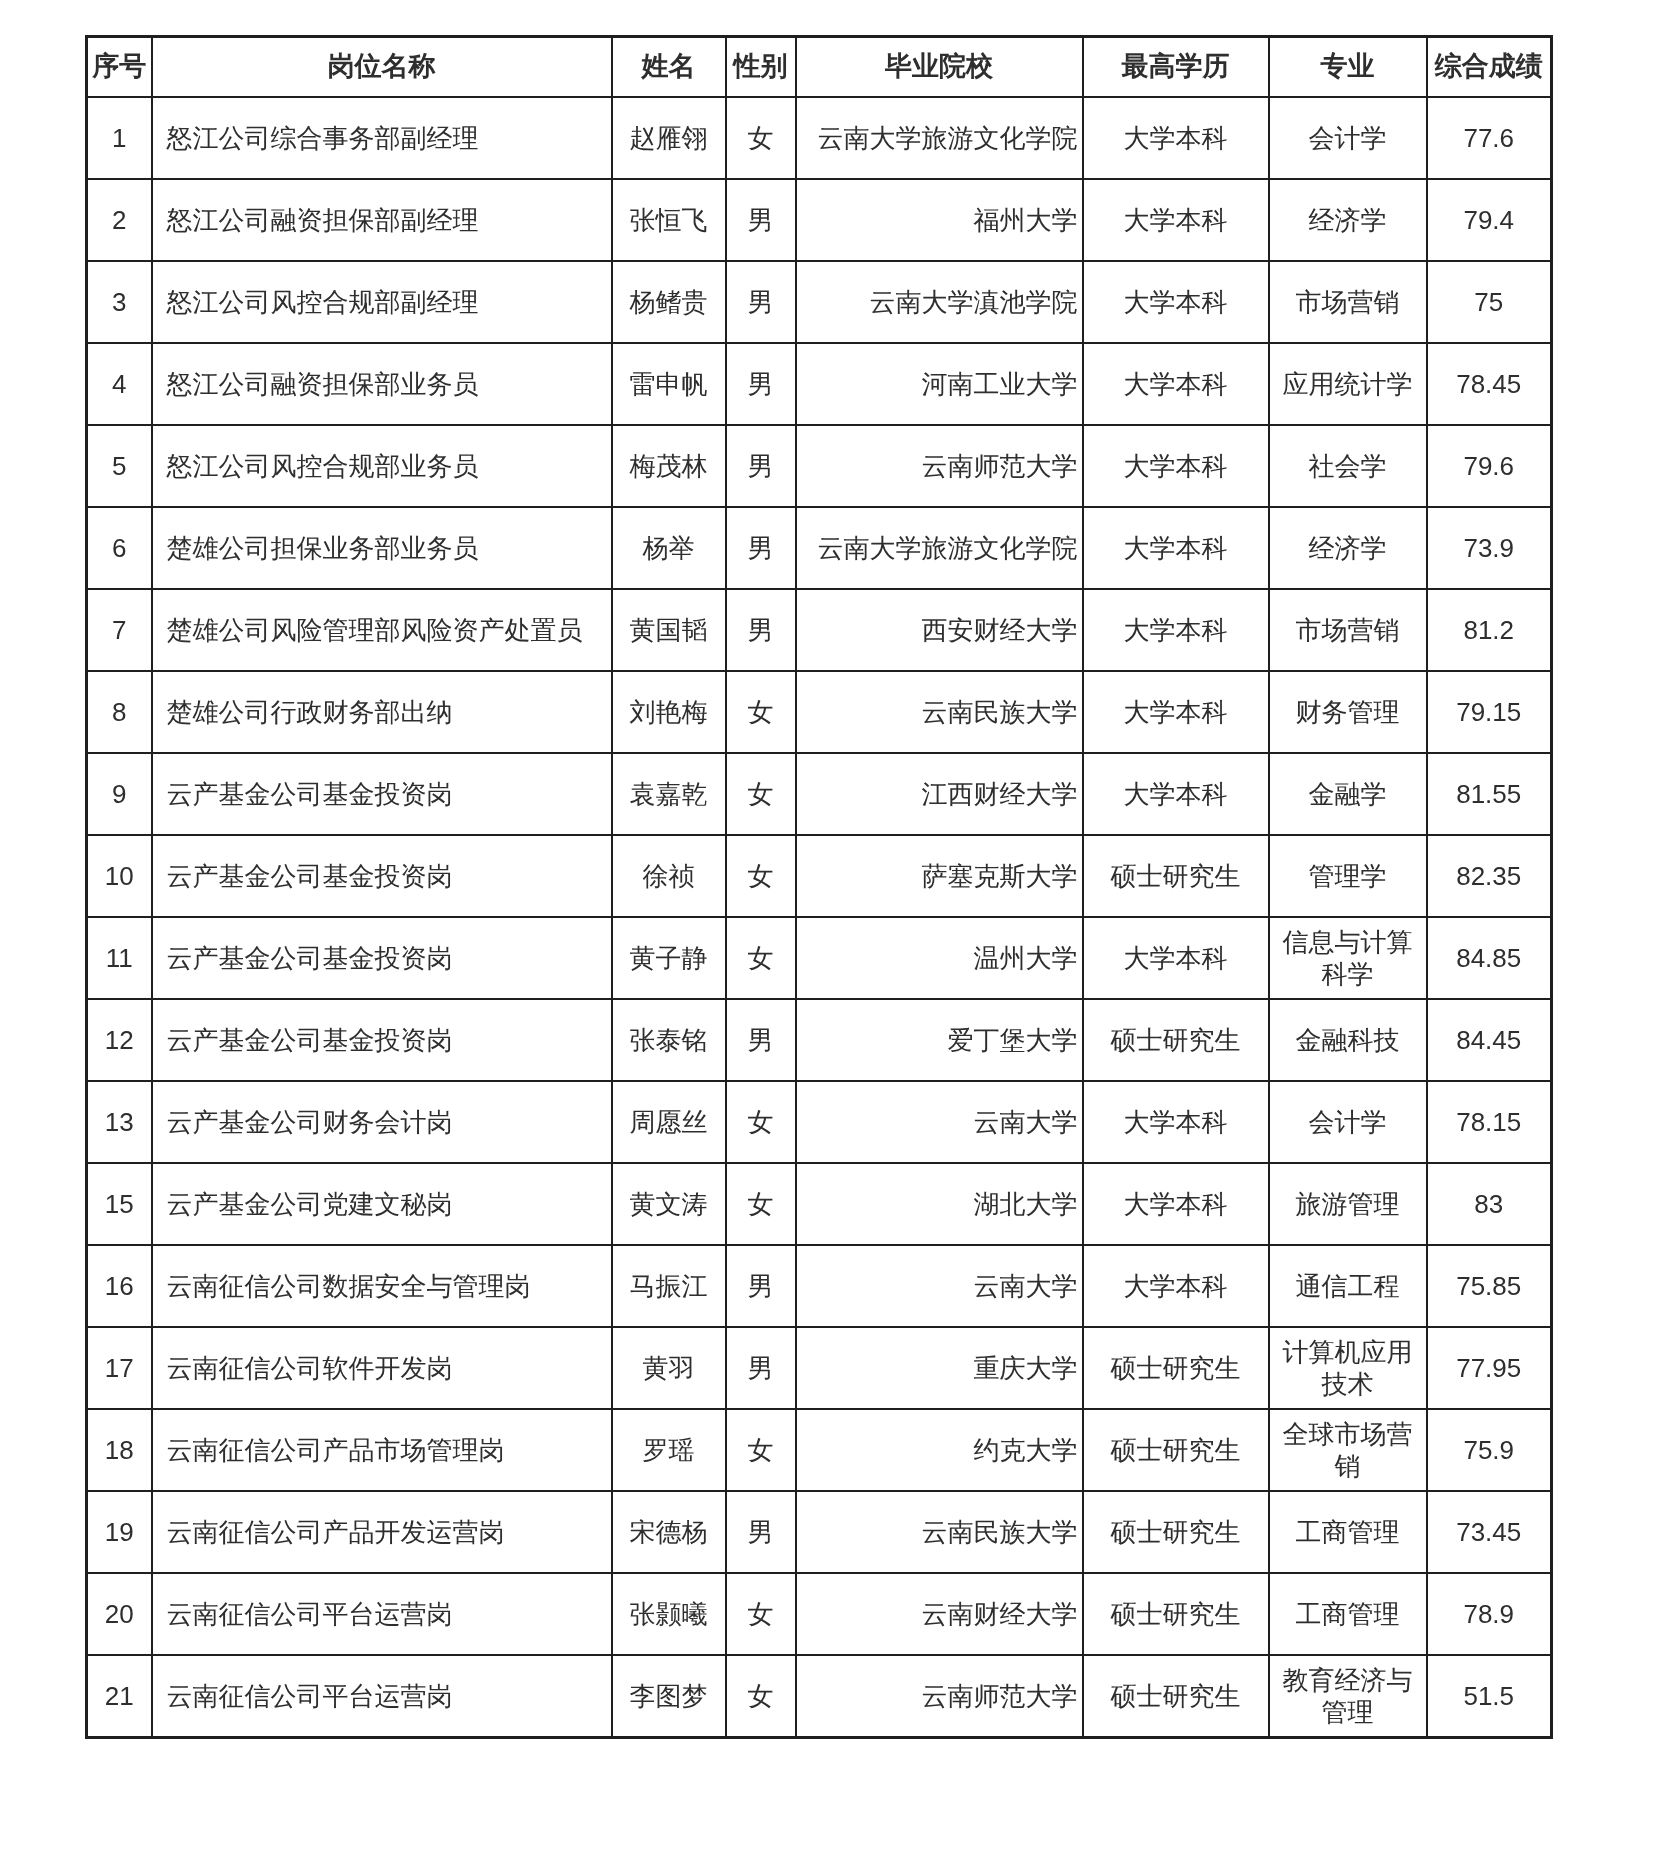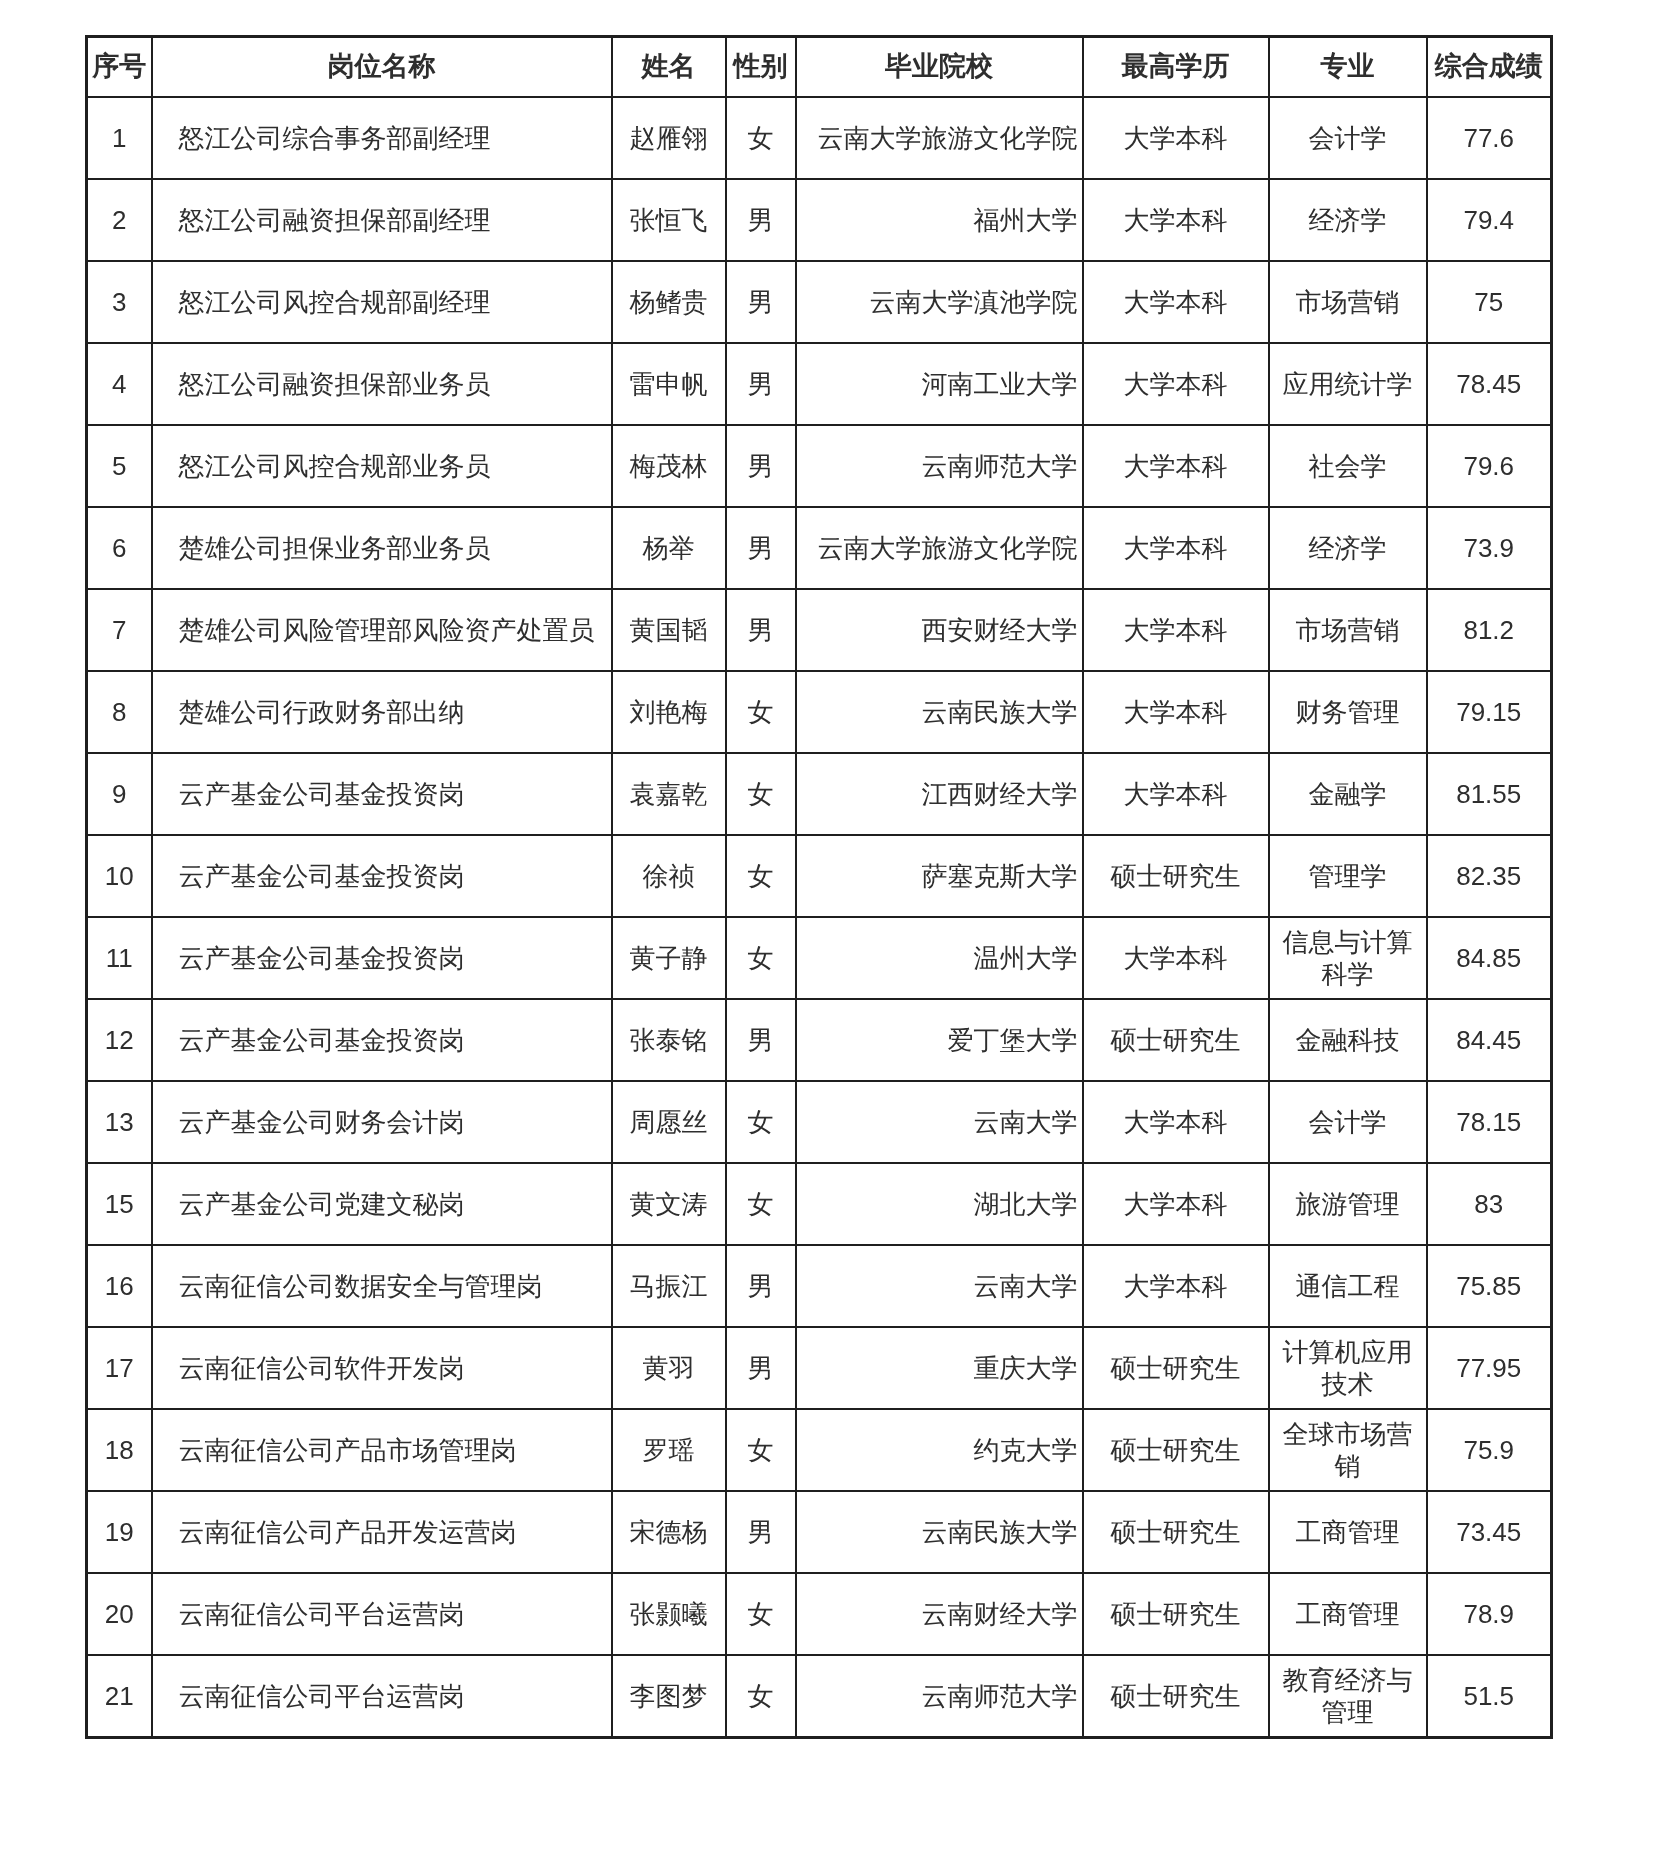--- a/index.html
+++ b/index.html
@@ -55,21 +55,21 @@
   col.c-position{width:460px}
   col.c-name{width:114px}
   col.c-gender{width:70px}
   col.c-school{width:287px}
   col.c-degree{width:186px}
   col.c-major{width:158px}
   col.c-score{width:125px}
   
   .score-table tbody td.cell-position{
     text-align:left;
-    padding-left:26px;
+    padding-left:14px;
   }
   .score-table tbody td.cell-school{
     text-align:right;
     padding-left:8px;
   }
   .score-table tbody td.cell-major{
     padding:0 3px;
     border-radius:7px;
   }
 </style>

